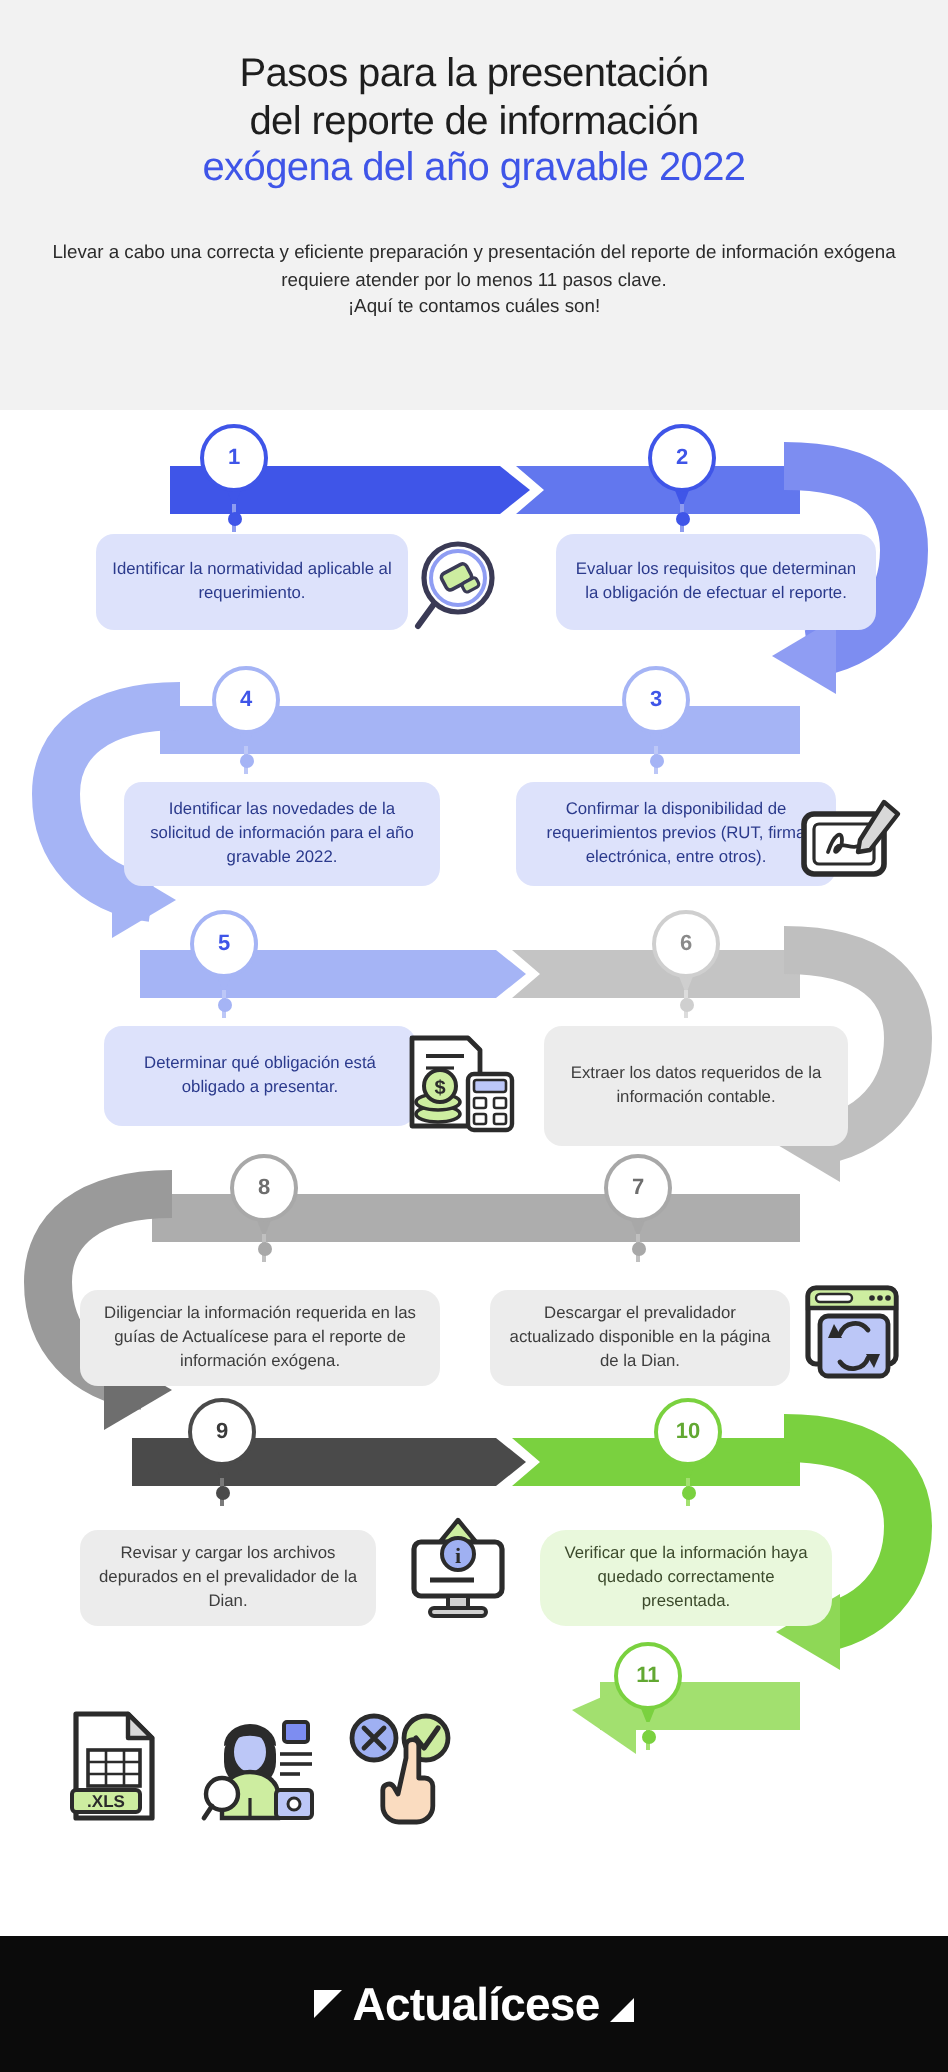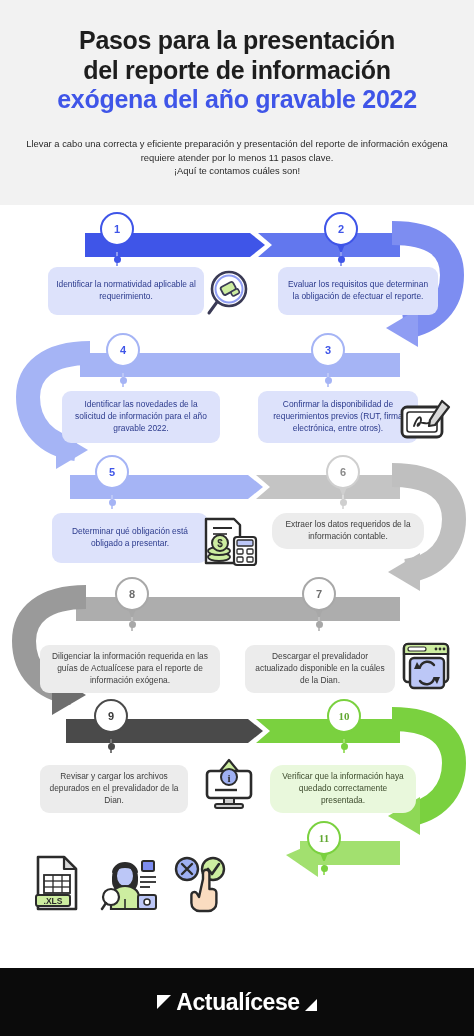--- a/index.html
+++ b/index.html
@@ -17,22 +17,22 @@
 
   
   .header {
     position: absolute; left: 0; top: 0;
     width: 474px; height: 205px;
     background: #f2f2f2;
     padding: 26px 26px 0 26px;
     text-align: center;
   }
   .title {
-    font-size: 25px;
-    font-weight: bold;
+    font-size: 20px;
+    font-weight: normal;
     line-height: 1.18;
     color: #1e1e1e;
     letter-spacing: -0.3px;
   }
   .title .accent { color: #3f55e8; }
   .subtitle {
     margin-top: 22px;
     font-size: 9.4px;
     line-height: 1.5;
     color: #2b2b2b;
@@ -90,21 +90,21 @@
   .pin.gray  .stem { background: #dcdcdc; }
 
   .pin.gray2 .bulb { border: 2.6px solid #a8a8a8; color: #6e6e6e; }
   .pin.gray2 .tail, .pin.gray2 .dot { background: #a8a8a8; }
   .pin.gray2 .stem { background: #c0c0c0; }
 
   .pin.dark  .bulb { border: 2.6px solid #4a4a4a; color: #3a3a3a; }
   .pin.dark  .tail, .pin.dark .dot { background: #4a4a4a; }
   .pin.dark  .stem { background: #7a7a7a; }
 
-  .pin.green .bulb { border: 2.6px solid #7ad13f; color: #62a832; font-family: Liberation Serif, serif; }
+  .pin.green .bulb { border: 2.6px solid #7ad13f; color: #62a832; }
   .pin.green .tail, .pin.green .dot { background: #7ad13f; }
   .pin.green .stem { background: #a2e06f; }
 
   
   .box {
     position: absolute;
     border-radius: 9px;
     padding: 9px 8px;
     font-size: 8.4px;
     line-height: 1.42;
@@ -259,22 +259,22 @@
       <div class="bulb">11</div>
       <div class="stem"></div>
       <div class="dot"></div>
     </div>
 
     <div class="box lav" style="left:36px;  top:62px;  width:156px; height:48px;">Identificar la normatividad aplicable al requerimiento.</div>
     <div class="box lav" style="left:266px; top:62px;  width:160px; height:48px;">Evaluar los requisitos que determinan la obligación de efectuar el reporte.</div>
     <div class="box lav" style="left:246px; top:186px; width:160px; height:52px;">Confirmar la disponibilidad de requerimientos previos (RUT, firma electrónica, entre otros).</div>
     <div class="box lav" style="left:50px;  top:186px; width:158px; height:52px;">Identificar las novedades de la solicitud de información para el año gravable 2022.</div>
     <div class="box lav" style="left:40px;  top:308px; width:156px; height:50px;">Determinar qué obligación está obligado a presentar.</div>
-    <div class="box gray" style="left:272px; top:308px; width:152px; height:36px;border-radius:15px;">Extraer los datos requeridos de la información contable.</div>
-    <div class="box gray" style="left:245px; top:440px; width:150px; height:48px;">Descargar el prevalidador actualizado disponible en la cuáles de la Dian.</div>
+    <div class="box gray" style="left:272px; top:308px; width:152px; height:60px;">Extraer los datos requeridos de la información contable.</div>
+    <div class="box gray" style="left:245px; top:440px; width:150px; height:48px;">Descargar el prevalidador actualizado disponible en la página de la Dian.</div>
     <div class="box gray" style="left:40px;  top:440px; width:180px; height:48px;">Diligenciar la información requerida en las guías de Actualícese para el reporte de información exógena.</div>
     <div class="box gray" style="left:40px;  top:560px; width:148px; height:48px;">Revisar y cargar los archivos depurados en el prevalidador de la Dian.</div>
     <div class="box green" style="left:270px; top:560px; width:146px; height:48px;border-radius:13px;">Verificar que la información haya quedado correctamente presentada.</div>
 
     <svg class="icon" style="left:202px; top:62px;" width="54" height="54" viewBox="0 0 54 54">
       <circle cx="27" cy="22" r="17" fill="#ffffff" stroke="#3a3a55" stroke-width="2.6"></circle>
       <circle cx="27" cy="22" r="13.5" fill="#ffffff" stroke="#8f9df3" stroke-width="2"></circle>
       <rect x="19" y="17" width="14" height="9" rx="2.2" transform="rotate(-28 26 21)" fill="#cdeda0" stroke="#3a3a55" stroke-width="1.8"></rect>
       <rect x="29" y="23" width="8" height="5" rx="1.6" transform="rotate(-28 33 25)" fill="#cdeda0" stroke="#3a3a55" stroke-width="1.6"></rect>
       <line x1="15" y1="35" x2="7" y2="46" stroke="#3a3a55" stroke-width="3" stroke-linecap="round"></line>

